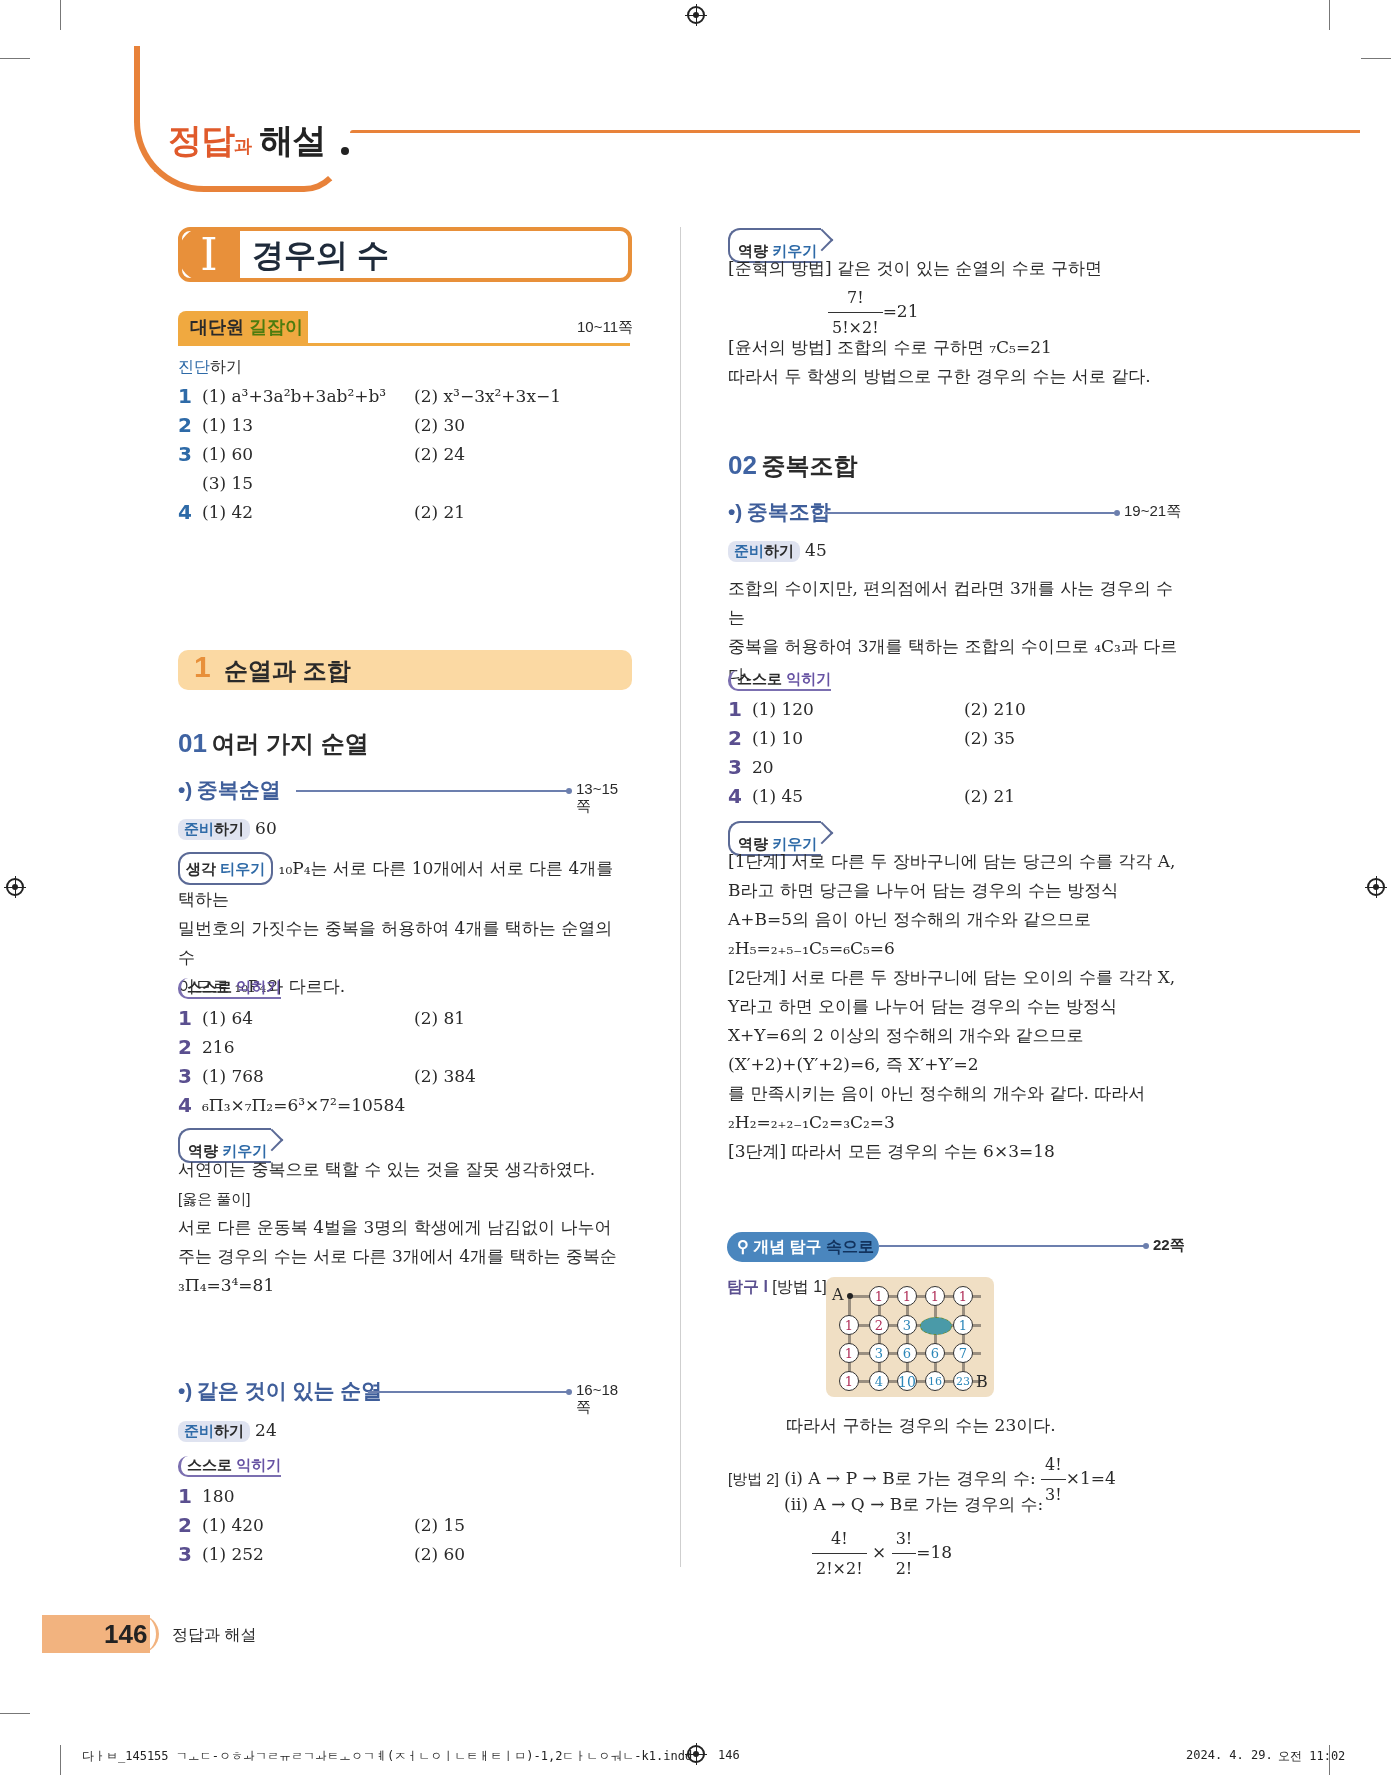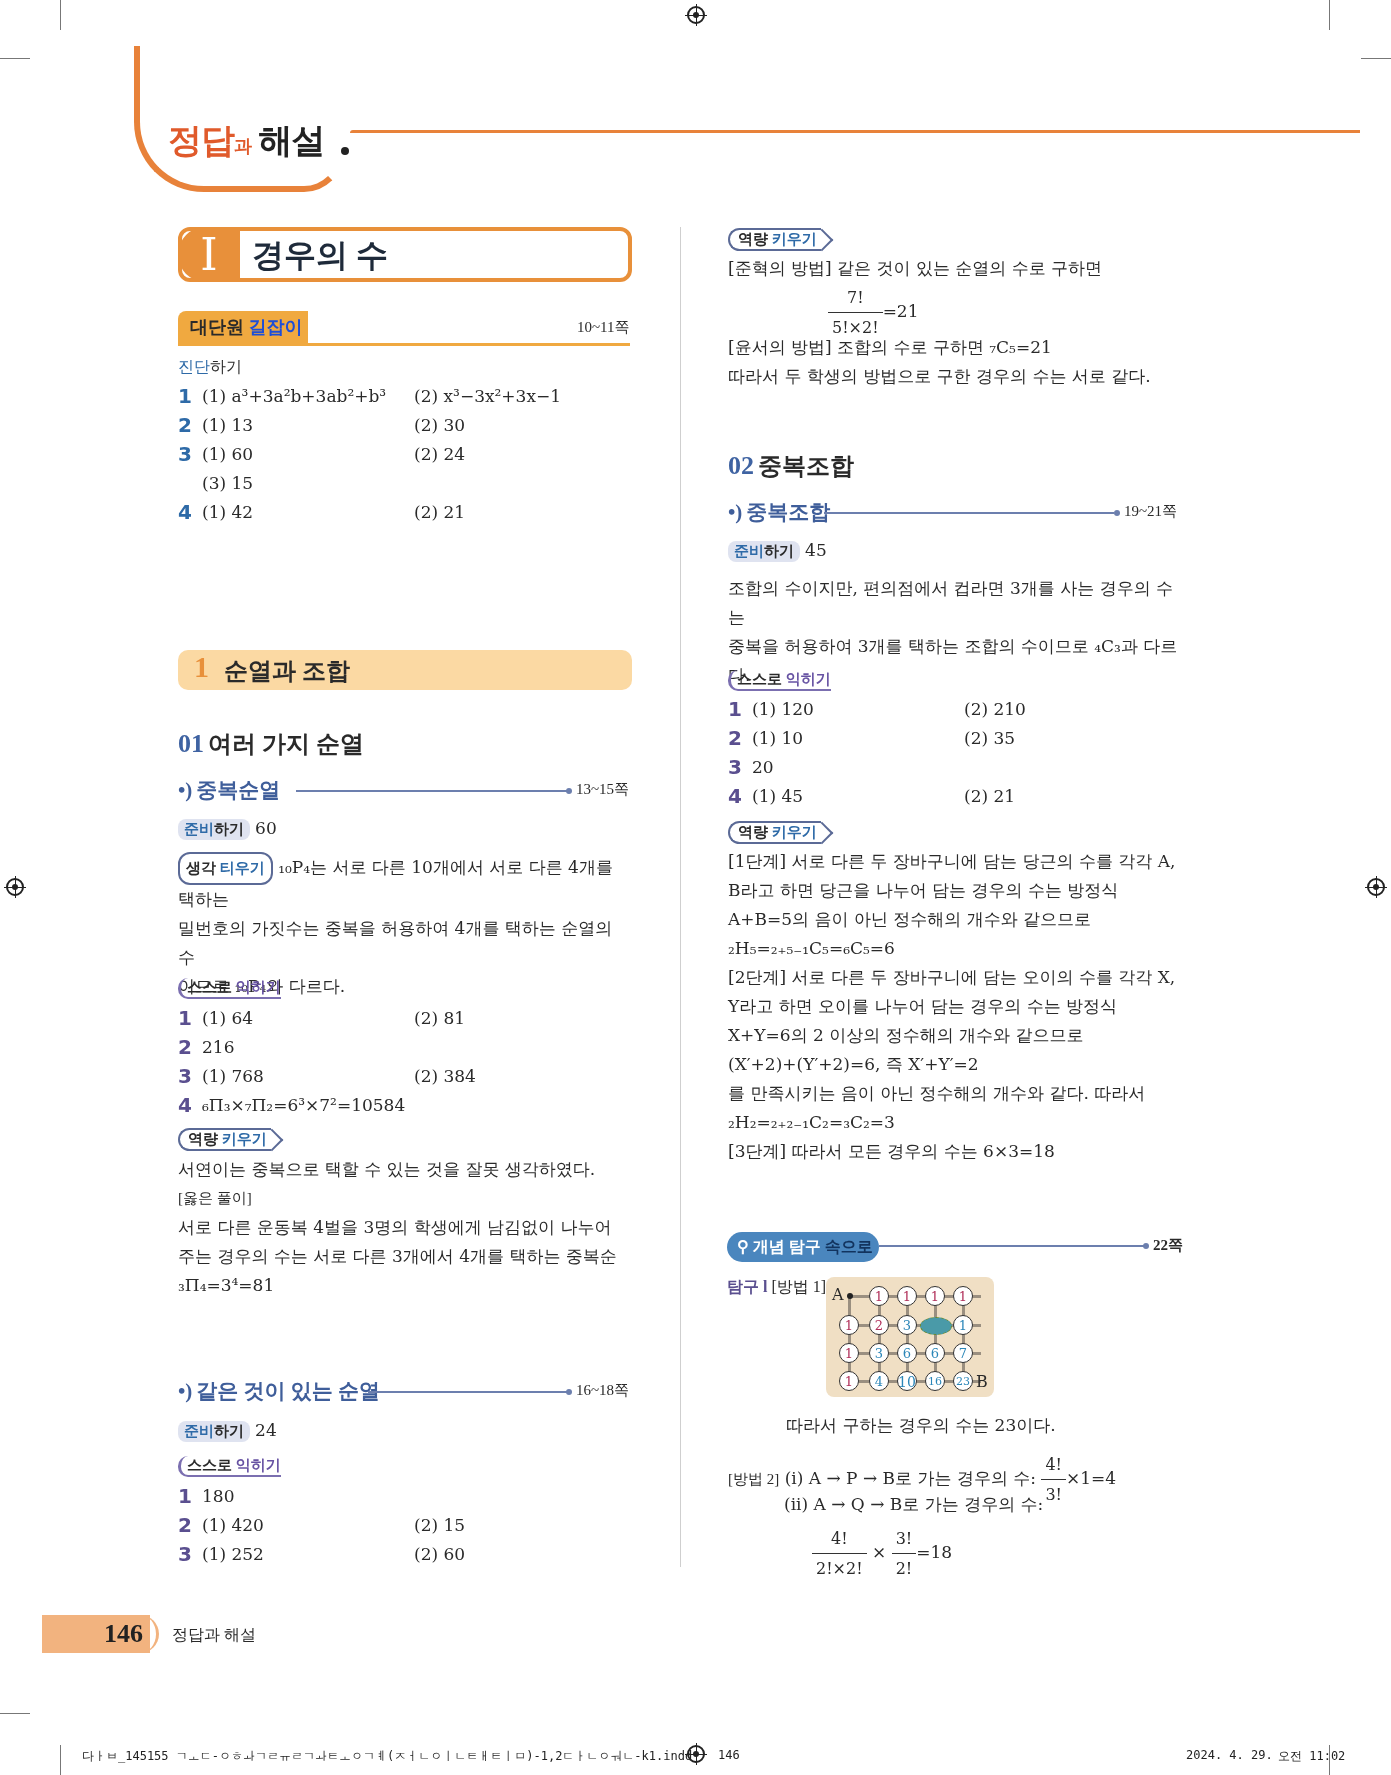--- a/index.html
+++ b/index.html
@@ -1,17 +1,17 @@
 <!DOCTYPE html>
 <html><head>
 <meta charset="utf-8">
 <style>
   html,body{margin:0;padding:0;background:#fff;}
   body{width:1391px;height:1775px;position:relative;overflow:hidden;font-family:"DejaVu Serif","Liberation Serif",serif;color:#2a2a2a;}
-  .sans{font-family:Liberation Serif, serif;}
+  .sans{font-family:Liberation Sans, sans-serif;}
   .abs{position:absolute;}
   .crop{position:absolute;background:#777;}
   .reg{position:absolute;width:18px;height:18px;border:2px solid #222;border-radius:50%;box-sizing:border-box;}
   .reg:before{content:"";position:absolute;left:-4px;top:7px;width:22px;height:1px;background:#222;}
   .reg:after{content:"";position:absolute;top:-4px;left:7px;height:22px;width:1px;background:#222;}
   .reg i{position:absolute;left:4px;top:4px;width:6px;height:6px;background:#222;border-radius:50%;}
   
   .hdr-curve{left:134px;top:46px;width:210px;height:146px;border-left:6px solid #e8823a;border-bottom:6px solid #e8823a;border-bottom-left-radius:70px;border-bottom-right-radius:40px;border-right:6px solid transparent;box-sizing:border-box;}
   .hdr-line{left:350px;top:130px;width:1010px;height:3px;background:#e8823a;border-top-left-radius:20px;}
   .hdr-dot{left:341px;top:147px;width:8px;height:8px;background:#222;border-radius:50%;}
@@ -36,21 +36,21 @@
   .sec-t{left:224px;top:655px;font-size:24px;font-weight:bold;}
   .sub-num{color:#3f63a2;font-size:26px;font-weight:bold;}
   .sub-t{font-size:24px;font-weight:bold;}
   .topic{font-size:21px;font-weight:bold;color:#3f5e9a;}
   .topic-line{height:2px;background:#6c7fae;}
   .topic-dot{width:6px;height:6px;border-radius:50%;background:#6c7fae;}
   .pill{display:inline-block;background:#dfe3f0;border-radius:8px;padding:1px 6px;font-size:15px;font-weight:bold;}
   .pill .bl{color:#2e6aa7;}
   .pill2{display:inline-block;border:2px solid #5b6a96;border-radius:12px;padding:0 6px;font-size:15px;font-weight:bold;}
   .pill2 .bl{color:#2e6aa7;}
-  .tag3{display:inline-block;border:2px solid #5b6a96;border-right:none;border-radius:12px 0 0 12px;padding:0 4px 0 8px;font-size:15px;font-weight:bold;position:relative;}
+  .tag3{display:inline-block;border:2px solid #5b6a96;border-right:none;border-radius:12px 0 0 12px;padding:12px 4px 0 8px;font-size:15px;font-weight:bold;position:relative;}
   .tag3 .bl{color:#2e6aa7;}
   .tag3:after{content:"";position:absolute;right:-9px;top:2px;width:14px;height:14px;border-top:2px solid #5b6a96;border-right:2px solid #5b6a96;transform:rotate(45deg);}
   .selfl{display:inline-block;border-left:3px solid #7b6fb0;border-radius:10px 0 0 10px;padding-left:6px;border-bottom:2px solid #7b6fb0;font-size:15px;font-weight:bold;}
   .selfl .pu{color:#6753a3;}
   .body{font-size:17px;line-height:29px;}
   .frac{display:inline-block;text-align:center;vertical-align:middle;font-size:16px;}
   .frac .n{display:block;border-bottom:1px solid #333;padding:0 4px;}
   .frac .d{display:block;padding:0 4px;}
   
   .grid{left:826px;top:1277px;width:168px;height:120px;background:#f0dfc4;border-radius:8px;}
@@ -90,21 +90,21 @@
 <div class="abs hdr-title sans">
   <span class="o">정답</span><span class="sm">과</span> <span class="b">해설</span>
 </div>
 
 <div class="abs chap"></div>
 <div class="abs chap-num">I</div>
 <div class="abs chap-title sans">경우의 수</div>
 <div class="abs colsep"></div>
 
 <div class="abs tabhdr"></div>
-<div class="abs tabhdr-t sans"><span>대단원</span> <span style="color:#1d4ed8">길잡이</span></div>
+<div class="abs tabhdr-t sans"><span>대단원</span> <span style="color:#4d7c0f">길잡이</span></div>
 <div class="abs tabhdr-line"></div>
 <div class="abs tabhdr-pg sans">10~11쪽</div>
 
 <div class="abs sans lbl" style="left:178px;top:357px"><span style="color:#2e6aa7">진단</span><span>하기</span></div>
 
 <div class="abs" style="left:178px;top:384px;width:460px">
   <div style="height:29px;position:relative"><span class="num">1</span><span class="ans abs" style="left:24px;top:2px">(1) a³+3a²b+3ab²+b³</span><span class="ans abs" style="left:236px;top:2px">(2) x³−3x²+3x−1</span></div>
   <div style="height:29px;position:relative"><span class="num">2</span><span class="ans abs" style="left:24px;top:2px">(1) 13</span><span class="ans abs" style="left:236px;top:2px">(2) 30</span></div>
   <div style="height:29px;position:relative"><span class="num">3</span><span class="ans abs" style="left:24px;top:2px">(1) 60</span><span class="ans abs" style="left:236px;top:2px">(2) 24</span></div>
   <div style="height:29px;position:relative"><span class="num"></span><span class="ans abs" style="left:24px;top:2px">(3) 15</span><span class="ans abs" style="left:236px;top:2px"></span></div>

